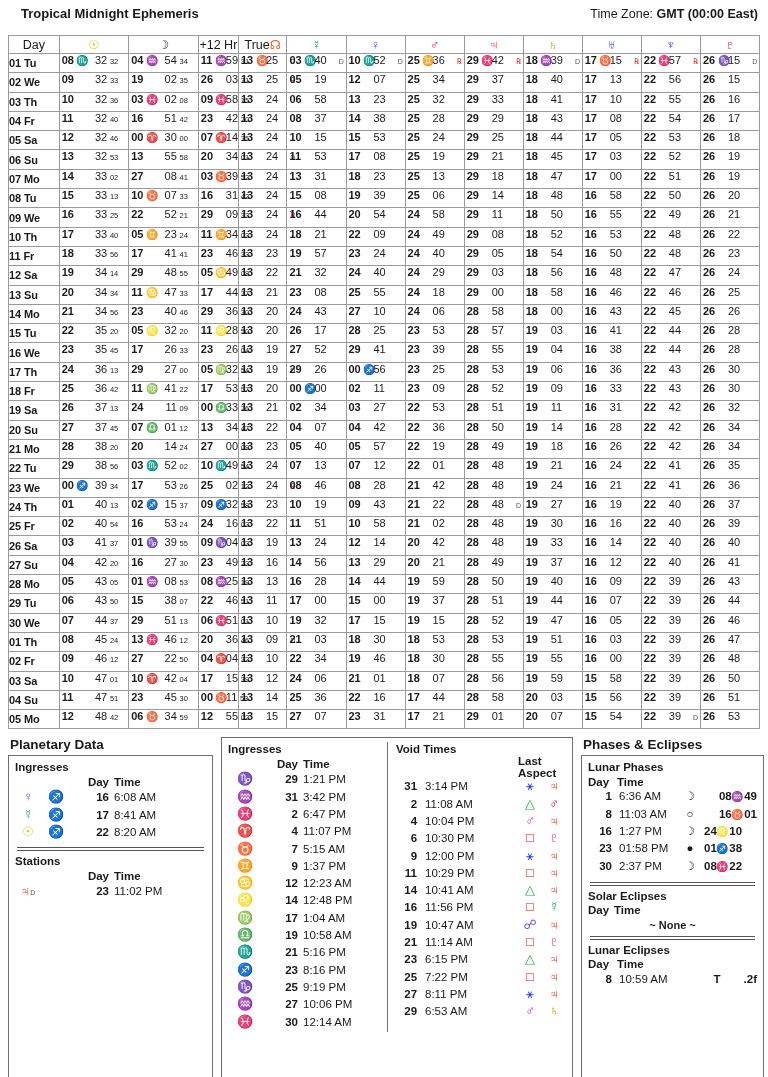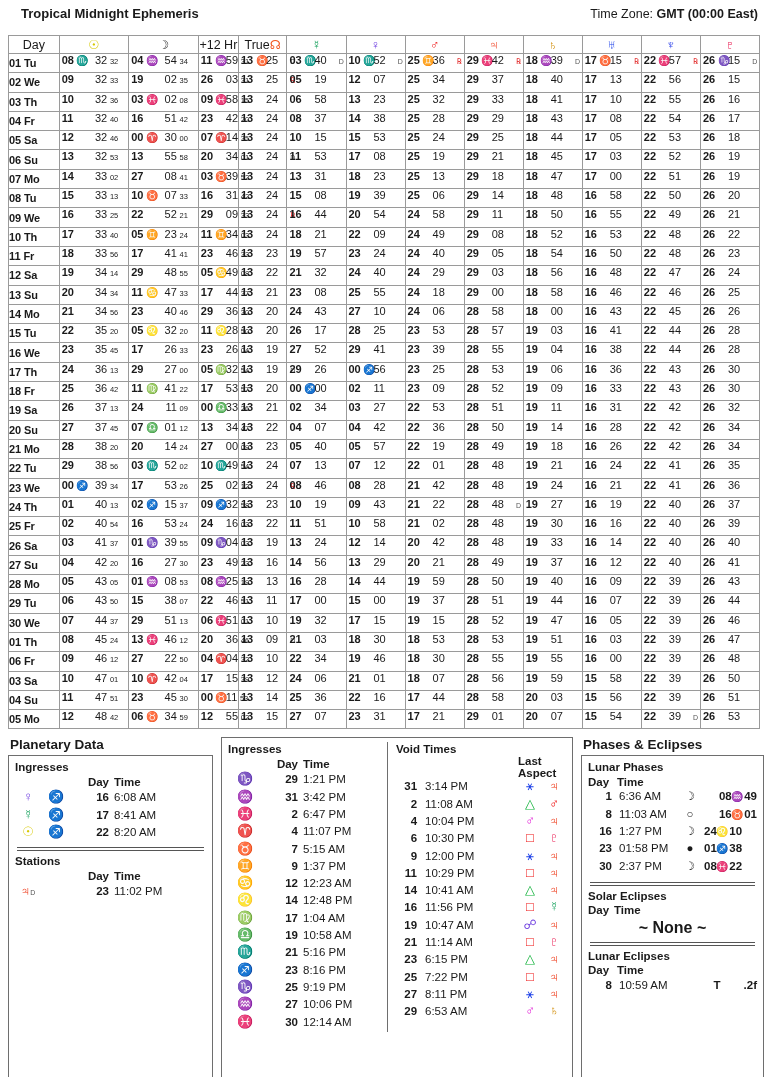--- a/index.html
+++ b/index.html
@@ -64,21 +64,21 @@
   .p3{width:183px;}
   .box.h1{height:383px;}
   .sec-head{font-size:11.5px;font-weight:bold;margin:1px 0 0 0;}
   .tbl{border-collapse:collapse;width:100%;}
   .tbl td{font-size:11.5px;padding:0;height:17.3px;vertical-align:baseline;white-space:nowrap;}
   .tbl td.d{font-weight:bold;text-align:right;padding-right:5px;}
   .tbl td.t{text-align:left;}
   .tbl td.sym{text-align:center;font-size:13px;line-height:1;}
   .tbl th{font-size:11.5px;font-weight:bold;padding:0;height:17px;}
   .dbl-rule{border-top:1px solid #555;border-bottom:1px solid #555;height:2px;margin:5px 2px 4px 2px;}
-  .none{text-align:center;font-size:16px;font-weight:bold;}
+  .none{text-align:center;font-size:11px;font-weight:bold;}
   .inner-split{display:flex;}
   .col-ing{width:166px;padding-right:4px;}
   .col-void{width:182px;border-left:1px solid #6e6e6e;padding-left:8px;}
   .phase-pos{font-weight:bold;font-size:11px;}
   .moon-g{font-size:13px;line-height:1;}
 </style>
 </head>
 <body>
 
 <div class="page">
@@ -3560,21 +3560,21 @@
             <div class="c">
               <span class="deg">26</span>
               <span class="sgn "></span>
               <span class="min">47</span>
               <span class="frac"></span>
               <span class="flag"></span>
             </div>
           </td>
         </tr>
         <tr>
-          <td class="dayc">06 Fr</td>
+          <td class="dayc">02 Fr</td>
           <td>
             <div class="c">
               <span class="deg">09</span>
               <span class="sgn "></span>
               <span class="min">46</span>
               <span class="frac">12</span>
               <span class="flag"></span>
             </div>
           </td>
           <td>

